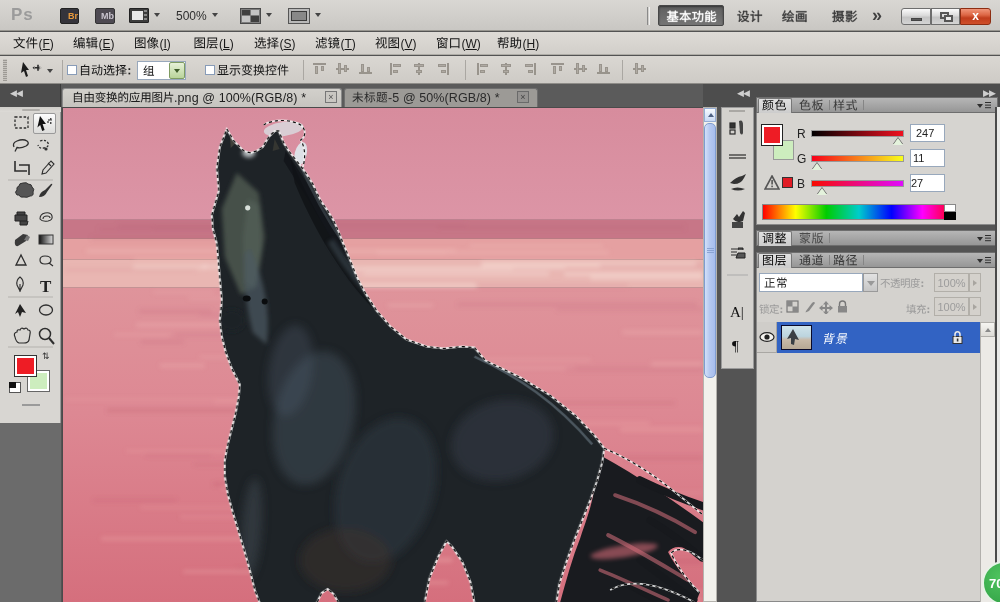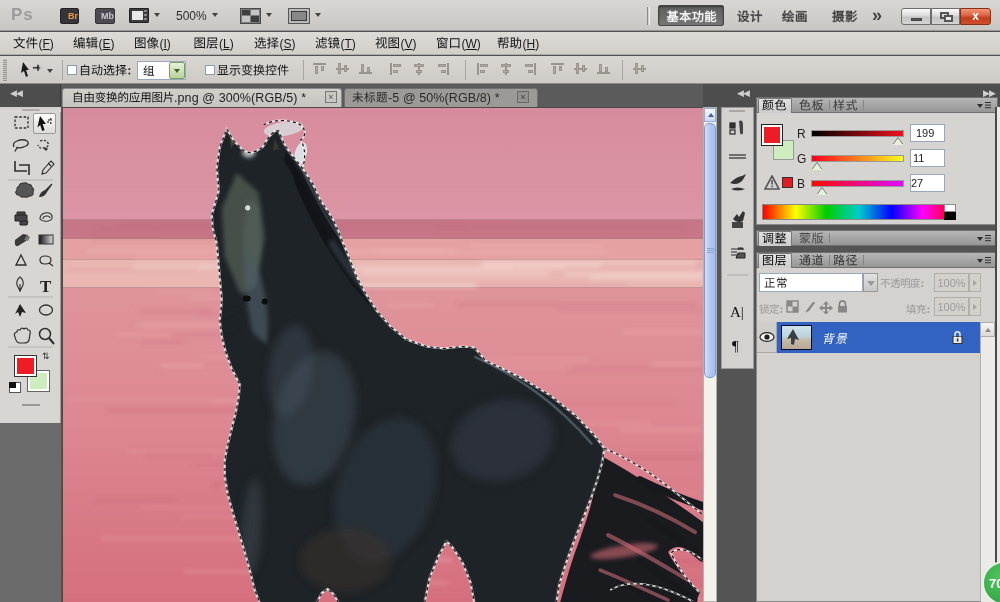--- a/index.html
+++ b/index.html
@@ -141,21 +141,21 @@
 <div class="sep-v" style="left:622px;top:60px;height:20px;background:#aaa7a2"></div>
 <div class="gicon" style="left:633px;top:63px">
     <div style="left:0;top:5px;width:13px;height:2px"></div>
     <div style="left:2px;top:0;width:3px;height:11px"></div>
     <div style="left:8px;top:2px;width:3px;height:7px"></div>
   </div>
 <div class="ab" style="left:0;top:84px;width:1000px;height:23px;background:#5b5b5b"></div>
 <div class="ab" style="left:0;top:84px;width:61px;height:23px;background:#4d4d4d;border-right:1px solid #3a3a3a"></div>
 <div class="ab" style="left:10px;top:88px;color:#cfcfcf;font-size:9px;letter-spacing:-1px">◀◀</div>
 <div class="ab" style="left:62px;top:88px;width:280px;height:19px;background:linear-gradient(#d2d0cb,#c6c4bf);border-radius:3px 3px 0 0;border:1px solid #8a8a8a;border-bottom:none"></div>
-<div class="ab" style="left:174px;top:91px;font-size:12.5px;color:#1e1e1e;letter-spacing:.1px">.png @ 300%(RGB/5) *</div>
+<div class="ab" style="left:174px;top:91px;font-size:12.5px;color:#1e1e1e;letter-spacing:.1px">.png @ 100%(RGB/8) *</div>
 <div class="ab" style="left:325px;top:91px;width:12px;height:12px;border:1px solid #777;background:#c9c7c2;color:#555;font-size:9px;line-height:11px;text-align:center">×</div>
 <div class="ab" style="left:344px;top:88px;width:194px;height:19px;background:#9c9a96;border-radius:3px 3px 0 0;border:1px solid #6e6e6e;border-bottom:none"></div>
 <div class="ab" style="left:388px;top:91px;font-size:12.5px;color:#2a2a2a;letter-spacing:.1px">-5 @ 50%(RGB/8) *</div>
 <div class="ab" style="left:517px;top:91px;width:12px;height:12px;border:1px solid #6a6a6a;background:#949290;color:#444;font-size:9px;line-height:11px;text-align:center">×</div>
 <svg class="ab" style="left:62px;top:107px;border-left:1px solid #4a4a4a;border-top:1px solid #4a4a4a" width="641" height="495" viewBox="62 107 641 495" preserveAspectRatio="none">
     <defs>
       <filter id="b2" x="-30%" y="-30%" width="160%" height="160%">
         <feGaussianBlur stdDeviation="2"></feGaussianBlur>
       </filter>
       <filter id="b4" x="-40%" y="-40%" width="180%" height="180%">
@@ -404,21 +404,21 @@
 <div class="ab" style="left:977px;top:101px;width:14px;height:9px">
     <div style="position:absolute;left:0;top:3px;width:0;height:0;border-left:3px solid transparent;border-right:3px solid transparent;border-top:4px solid #2e2e2e"></div>
     <div style="position:absolute;left:8px;top:1px;width:6px;height:1.4px;background:#2e2e2e;box-shadow:0 2.6px 0 #2e2e2e,0 5.2px 0 #2e2e2e"></div>
   </div>
 <div class="ab" style="left:756px;top:113px;width:242px;height:112px;background:#d6d4d0;border:1px solid #8a8a8a;border-top:none"></div>
 <div class="ab" style="left:773px;top:140px;width:21px;height:20px;background:#cdedbe;border:1px solid #999"></div>
 <div class="ab" style="left:761px;top:124px;width:22px;height:22px;background:#ee1c25;border:1px solid #222;box-shadow:inset 0 0 0 2px #fff"></div>
 <div class="ab" style="left:797px;top:127px;font-size:12px;color:#222">R</div>
 <div class="ab" style="left:811px;top:130px;width:93px;height:7px;background:linear-gradient(90deg,#000,#f01020);border:1px solid #999"></div>
 <div class="ab" style="left:893px;top:138px;width:0;height:0;border-left:5px solid transparent;border-right:5px solid transparent;border-bottom:7px solid #e4f2dc;filter:drop-shadow(0 -1px 0 #555)"></div>
-<div class="vbox" style="left:910px;top:124px;width:35px;height:18px;line-height:17px;padding-left:5px">199</div>
+<div class="vbox" style="left:910px;top:124px;width:35px;height:18px;line-height:17px;padding-left:5px">247</div>
 <div class="ab" style="left:797px;top:152px;font-size:12px;color:#222">G</div>
 <div class="ab" style="left:811px;top:155px;width:93px;height:7px;background:linear-gradient(90deg,#f7001b,#f7ff1b);border:1px solid #999"></div>
 <div class="ab" style="left:812px;top:163px;width:0;height:0;border-left:5px solid transparent;border-right:5px solid transparent;border-bottom:7px solid #e4f2dc;filter:drop-shadow(0 -1px 0 #555)"></div>
 <div class="vbox" style="left:910px;top:149px;width:35px;height:18px;line-height:17px;padding-left:2px">11</div>
 <div class="ab" style="left:797px;top:177px;font-size:12px;color:#222">B</div>
 <div class="ab" style="left:811px;top:180px;width:93px;height:7px;background:linear-gradient(90deg,#f70b00,#e00bff);border:1px solid #999"></div>
 <div class="ab" style="left:817px;top:188px;width:0;height:0;border-left:5px solid transparent;border-right:5px solid transparent;border-bottom:7px solid #e4f2dc;filter:drop-shadow(0 -1px 0 #555)"></div>
 <div class="vbox" style="left:910px;top:174px;width:35px;height:18px;line-height:17px;">27</div>
 <svg class="ab" style="left:764px;top:175px" width="16" height="15" viewBox="0 0 16 15">
     <path d="M8,1 L15,14 H1 Z" fill="none" stroke="#555" stroke-width="1.6"></path>

